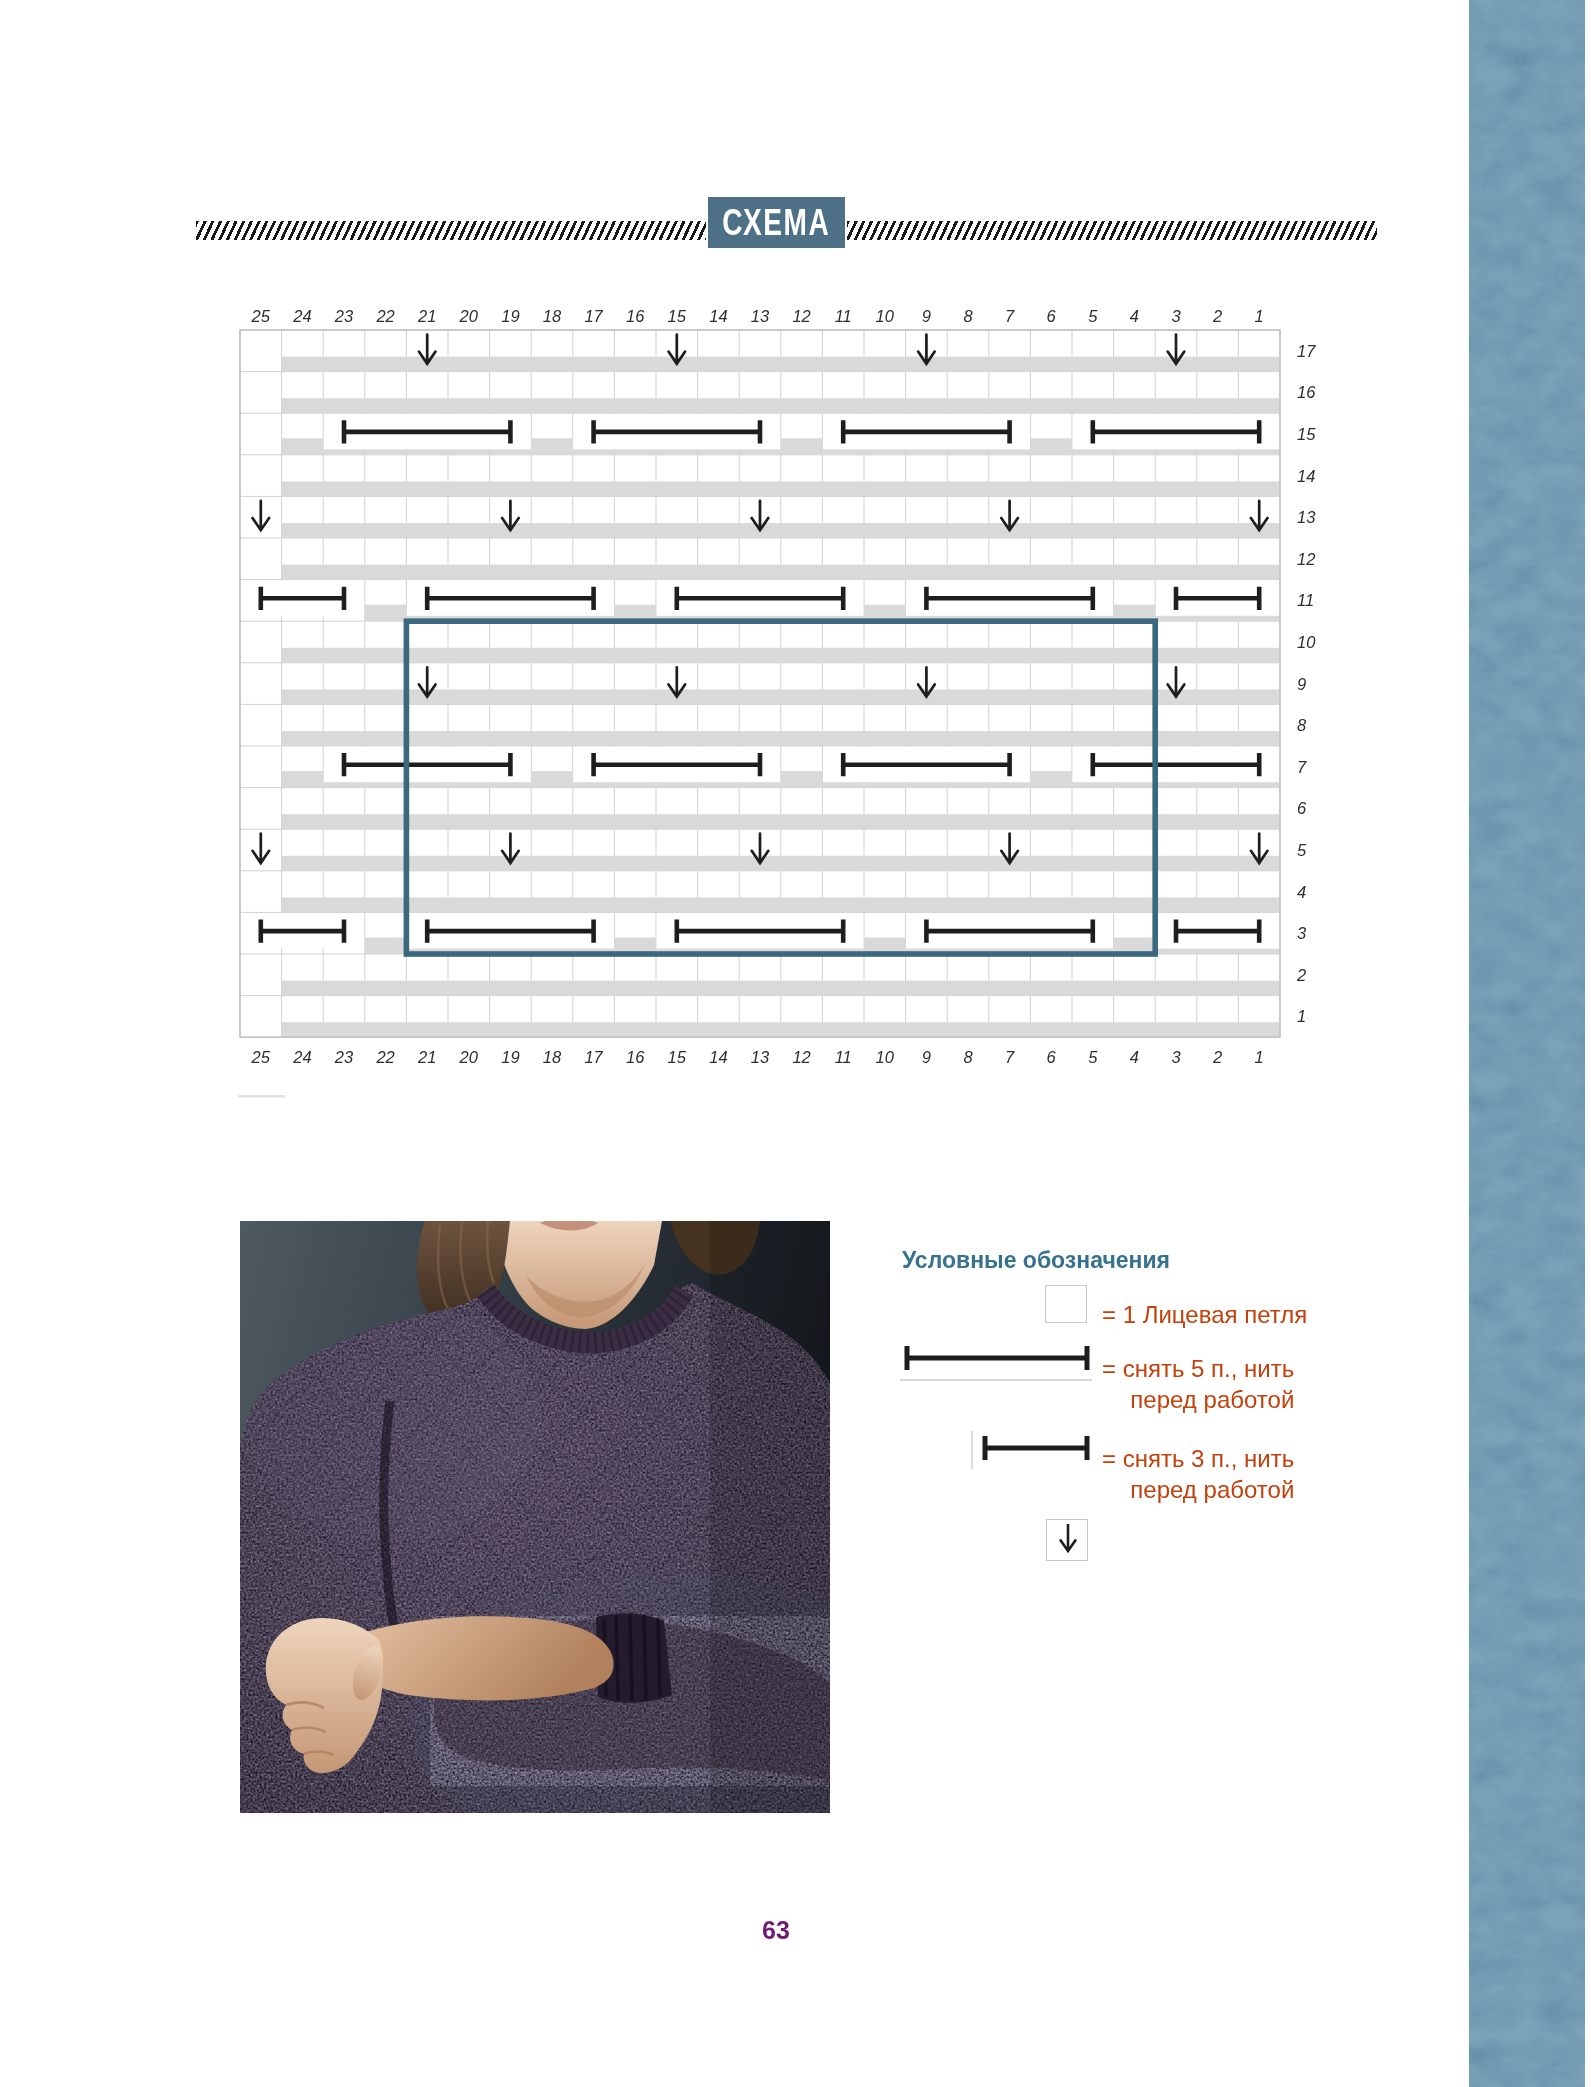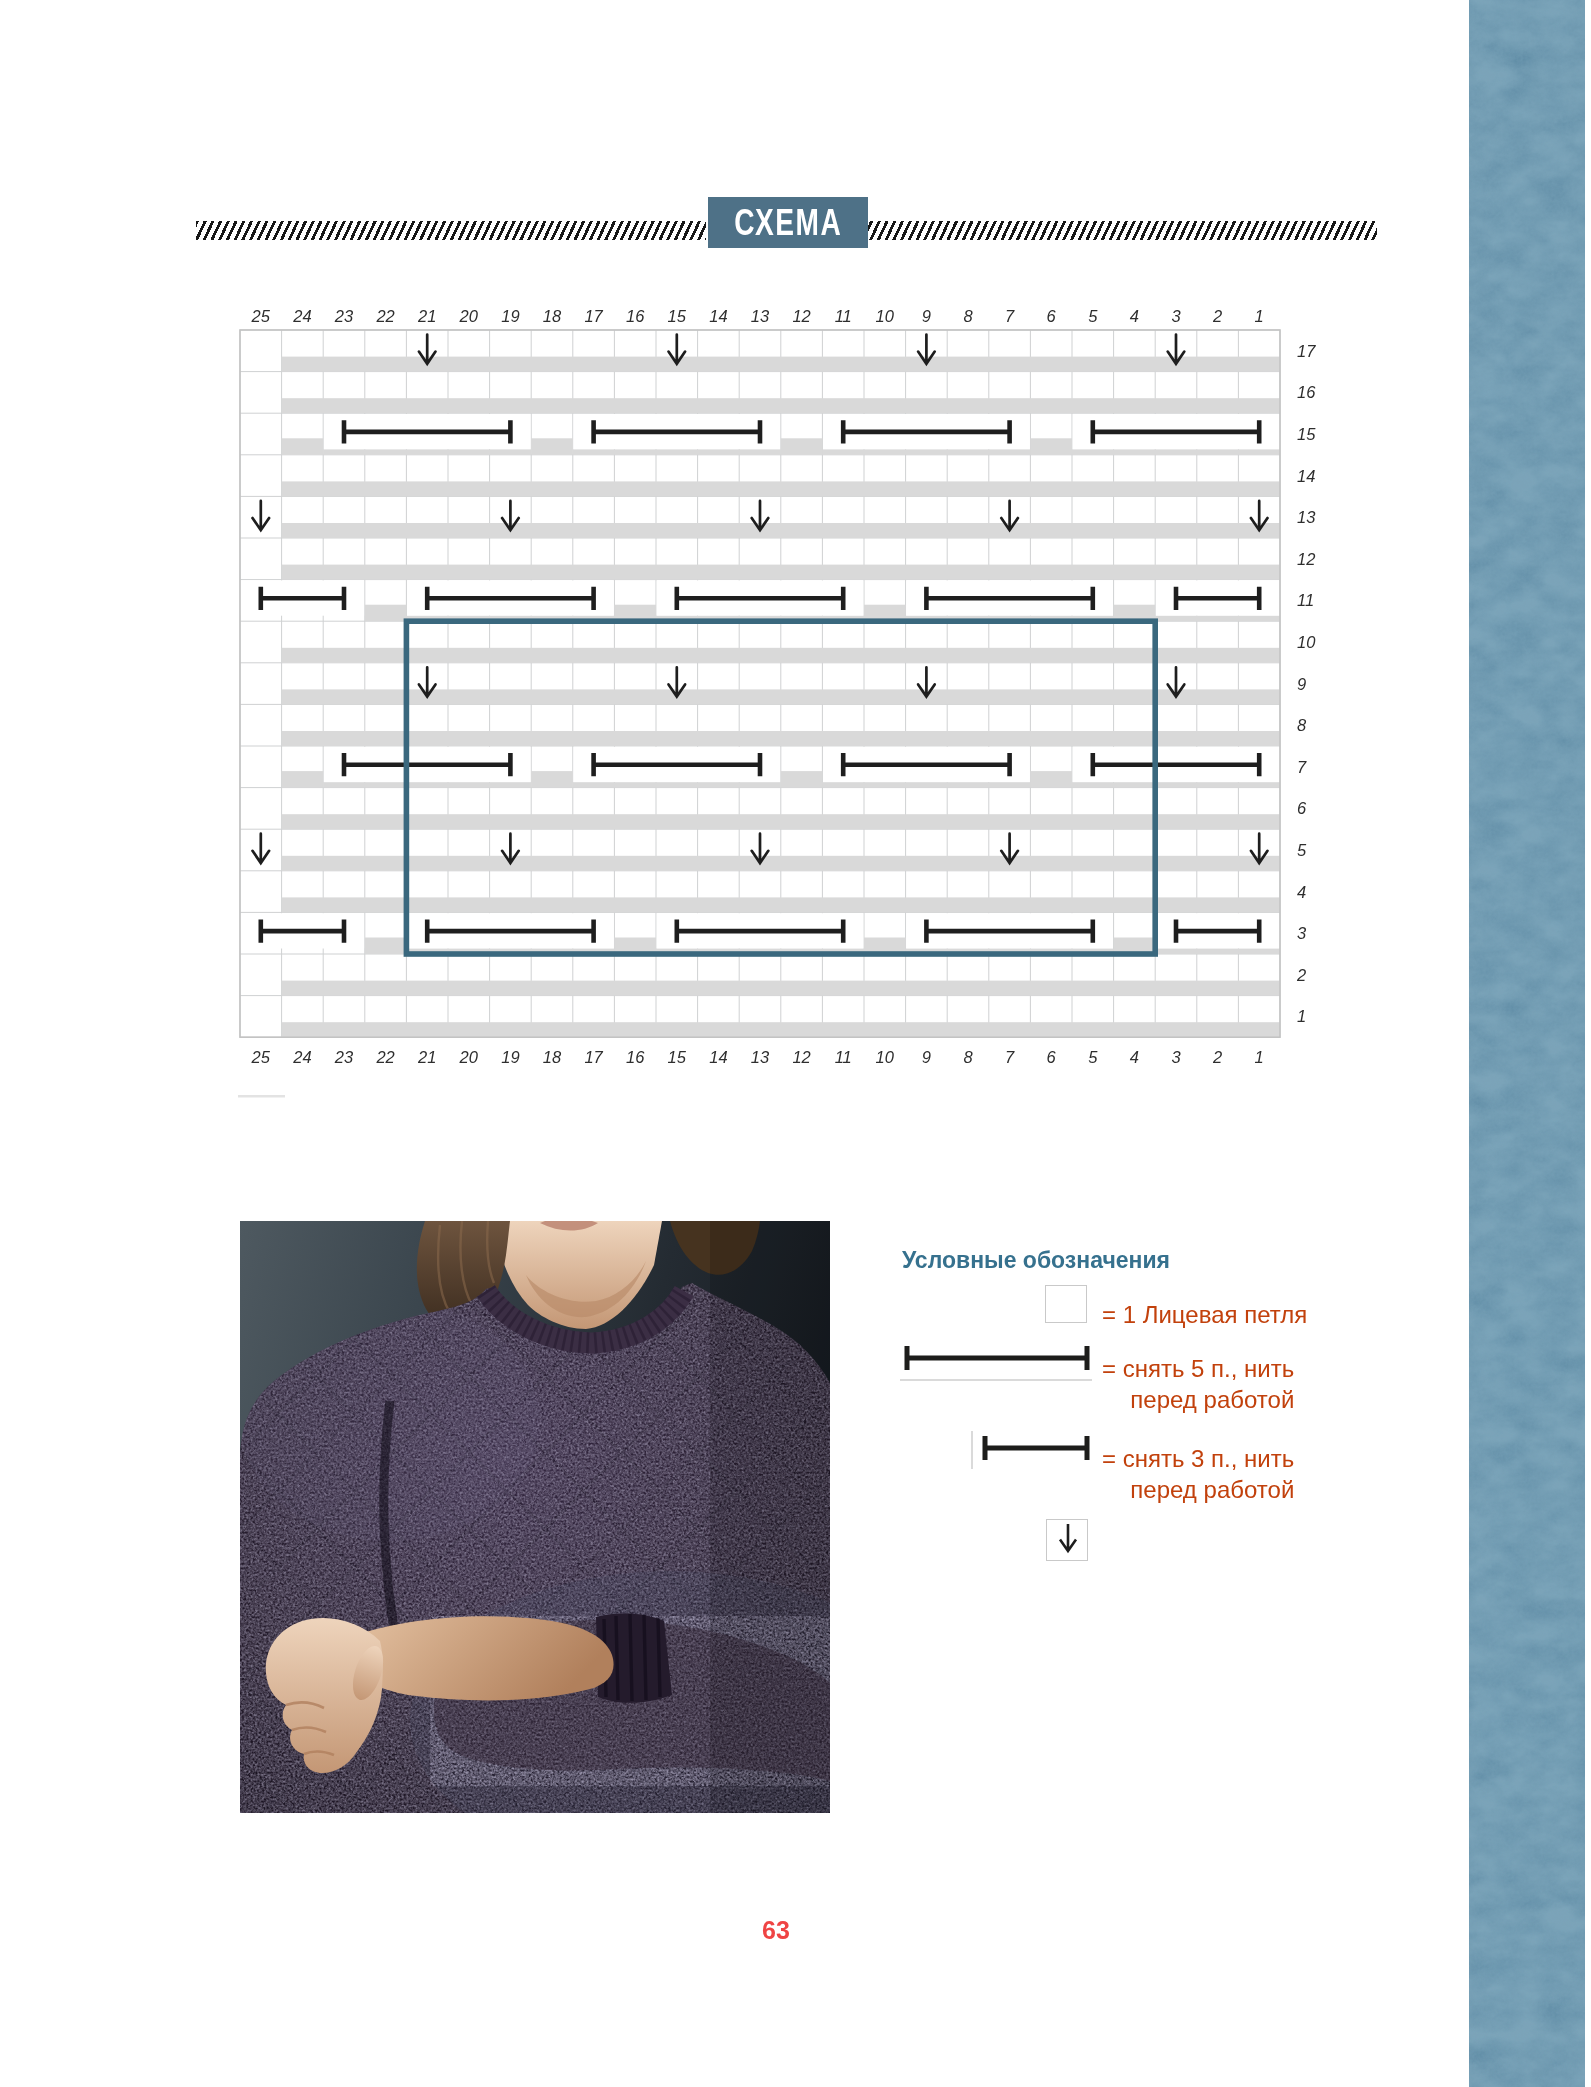--- a/index.html
+++ b/index.html
@@ -7,42 +7,42 @@
   .page{position:relative;width:1591px;height:2087px;background:#ffffff;overflow:hidden;}
 
   
   .side-bar{position:absolute;left:1469px;top:0;width:116px;height:2087px;}
 
   
   .hatch{position:absolute;top:221px;height:19px;
          background:repeating-linear-gradient(115deg,#171717 0 2.8px,transparent 2.8px 7px);}
   .hatch-left{left:196px;width:510px;}
   .hatch-right{left:847px;width:530px;}
-  .title-box{position:absolute;left:708px;top:197px;width:160px;height:51px;
+  .title-box{position:absolute;left:708px;top:197px;width:137px;height:51px;
              display:flex;align-items:center;justify-content:center;}
   .title-box span{color:#ffffff;font-weight:bold;font-size:36px;letter-spacing:2px;
                   transform:scaleX(.78);white-space:nowrap;}
 
   
   .chart-wrap{position:absolute;left:195px;top:296px;width:1150px;height:815px;font-style:italic;}
 
   
   .photo-wrap{position:absolute;left:240px;top:1221px;width:590px;height:592px;}
 
   
   .legend{position:absolute;left:900px;top:1243px;width:490px;height:560px;font-size:24px;line-height:31px;}
   .legend .lg-title{position:absolute;left:2px;top:2px;font-size:23px;font-weight:bold;color:#36718e;}
   .lg-sym{position:absolute;}
   .lg-text{position:absolute;left:202px;color:#c2410c;}
   .lg-cont{padding-left:21px;text-align:right;}
   .cell-box{width:42px;height:38px;background:#fff;border:1.6px solid #c9c9c9;box-sizing:border-box;}
   .cell-box.sq{height:42px;display:flex;align-items:center;justify-content:center;}
 
   .page-number{position:absolute;left:726px;top:1916px;width:100px;text-align:center;
-               font-size:25px;font-weight:bold;color:#ef4444;}
+               font-size:25px;font-weight:bold;color:#701a75;}
 </style>
 </head>
 <body>
 
 <div class="page">
 
   <div class="side-bar">
     <svg width="116" height="2087" xmlns="http://www.w3.org/2000/svg">
       <defs>
         <filter id="wallCoarse" x="0" y="0" width="100%" height="100%">

